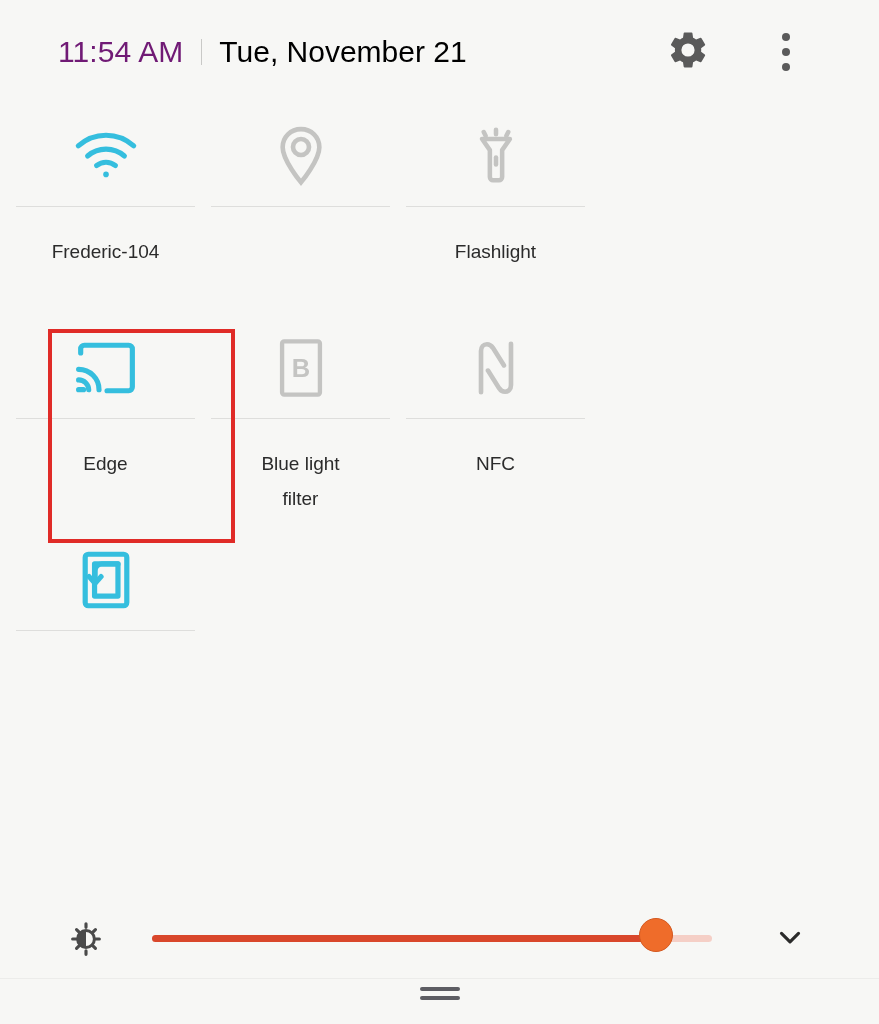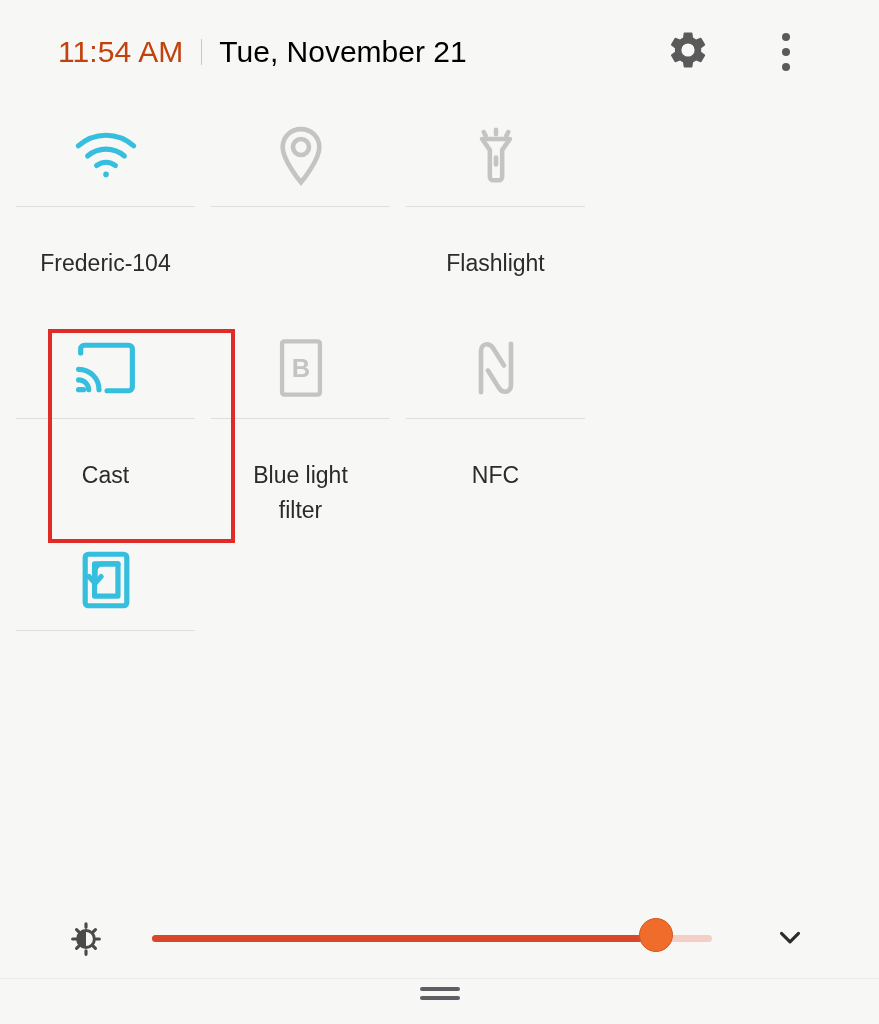--- a/index.html
+++ b/index.html
@@ -25,21 +25,21 @@
   }
   #clock-group {
     position: absolute;
     left: 58px; top: 32px;
     display: flex;
     align-items: center;
     height: 40px;
   }
   #clock-time {
     font-size: 30px;
-    color: #c2410c;
+    color: #701a75;
     letter-spacing: 0.1px;
     line-height: 40px;
   }
   #clock-sep {
     width: 1px; height: 26px;
     background: #c9c9c7;
     margin: 0 17px 0 18px;
   }
   #clock-date {
     font-size: 30px;
@@ -99,22 +99,22 @@
     align-items: center;
     justify-content: center;
     padding-top: 6px;
   }
   .tile-sep {
     width: 179px;
     height: 1px;
     background: #dededc;
   }
   .tile-label {
-    margin-top: 39px;
-    font-size: 23px;
+    margin-top: 27px;
+    font-size: 19px;
     color: #2b2b2b;
     text-align: center;
     line-height: 35px;
     width: 180px;
   }
   .tile.on svg { color: #35bede; }
   .tile.off svg { color: #c4c4c2; }
 
   
   #cast-highlight {
@@ -278,21 +278,21 @@
           <span>
             <svg width="62" height="52" viewBox="0 0 24 20" fill="none" stroke="currentColor" stroke-width="2" stroke-linecap="round" stroke-linejoin="round">
               <path d="M2.2 4.2V2.6A1.4 1.4 0 0 1 3.6 1.2h17.2a1.4 1.4 0 0 1 1.4 1.4v14.8a1.4 1.4 0 0 1-1.4 1.4h-8.4"></path>
               <path d="M1.4 18.4h1.9"></path>
               <path d="M1.4 14.6a3.9 3.9 0 0 1 3.9 3.8"></path>
               <path d="M1.4 10.5a7.9 7.9 0 0 1 7.9 7.9"></path>
             </svg>
           </span>
         </div>
         <div class="tile-sep"></div>
-        <div class="tile-label">Cast</div>
+        <div class="tile-label">Edge</div>
       </div>
 
 
       <div class="tile off">
         <div class="tile-icon-area">
           <span>
             <svg width="46" height="62" viewBox="0 0 18 24" fill="none" stroke="currentColor" stroke-width="1.7">
               <rect x="1.6" y="1.6" width="14.8" height="20.8" rx="0.8"></rect>
               <text x="9" y="15.4" font-family="Liberation Sans, sans-serif" font-size="10" font-weight="bold" fill="currentColor" stroke="none" text-anchor="middle">B</text>
             </svg>

